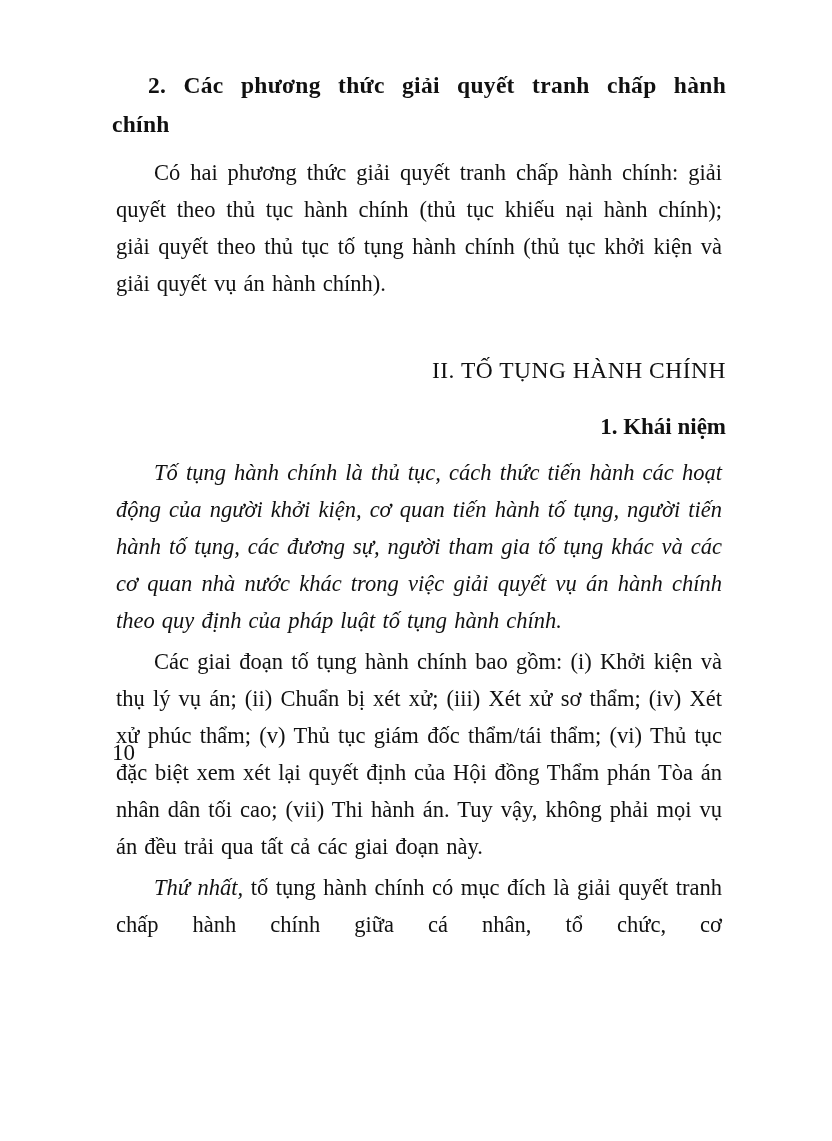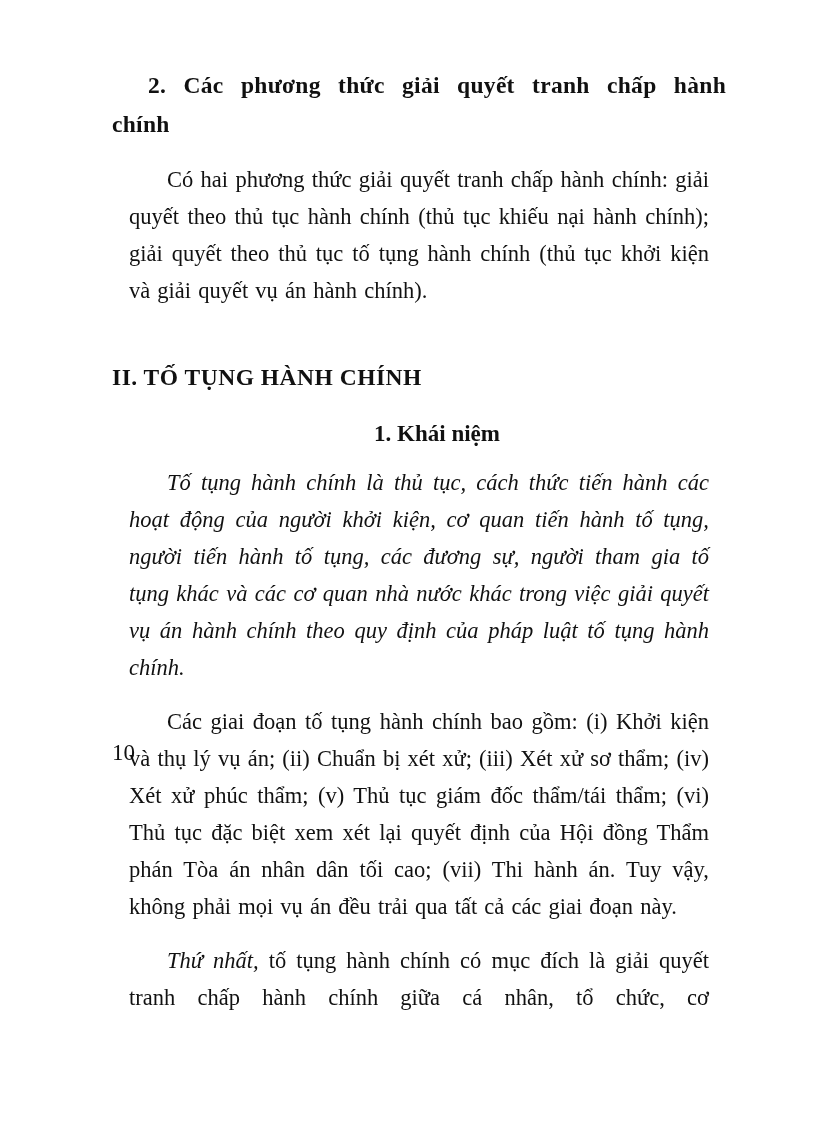--- a/index.html
+++ b/index.html
@@ -22,47 +22,47 @@
     width: 832px;
     height: 803px;
     box-sizing: border-box;
     padding: 66px 106px 0 112px;
   }
   .body-text {
     font-size: 22.5px;
     line-height: 37px;
     text-align: justify;
     text-indent: 38px;
-    margin: 17px;
+    margin: 4px;
     word-spacing: 1.5px;
   }
   h2.chapter-heading {
     font-size: 23.5px;
     line-height: 39px;
     font-weight: bold;
     text-align: justify;
     text-align-last: left;
     text-indent: 36px;
     margin: 0 0 10px 0;
     word-spacing: 6px;
     letter-spacing: 0.3px;
   }
   .section-title {
     font-size: 23.5px;
-    font-weight: bold;
-    text-align: left;
+    font-weight: normal;
+    text-align: right;
     text-indent: 0;
     letter-spacing: 0.5px;
     margin: 55px 0 30px 0;
   }
   .subsection-title {
     font-size: 23px;
     font-weight: bold;
     text-indent: 36px;
-    text-align: center;
+    text-align: right;
     margin: 16px 0 14px 0;
   }
   .italic {
     font-style: italic;
   }
   .closing-paragraph {
     text-align-last: justify;
   }
   .page-number {
     position: absolute;

